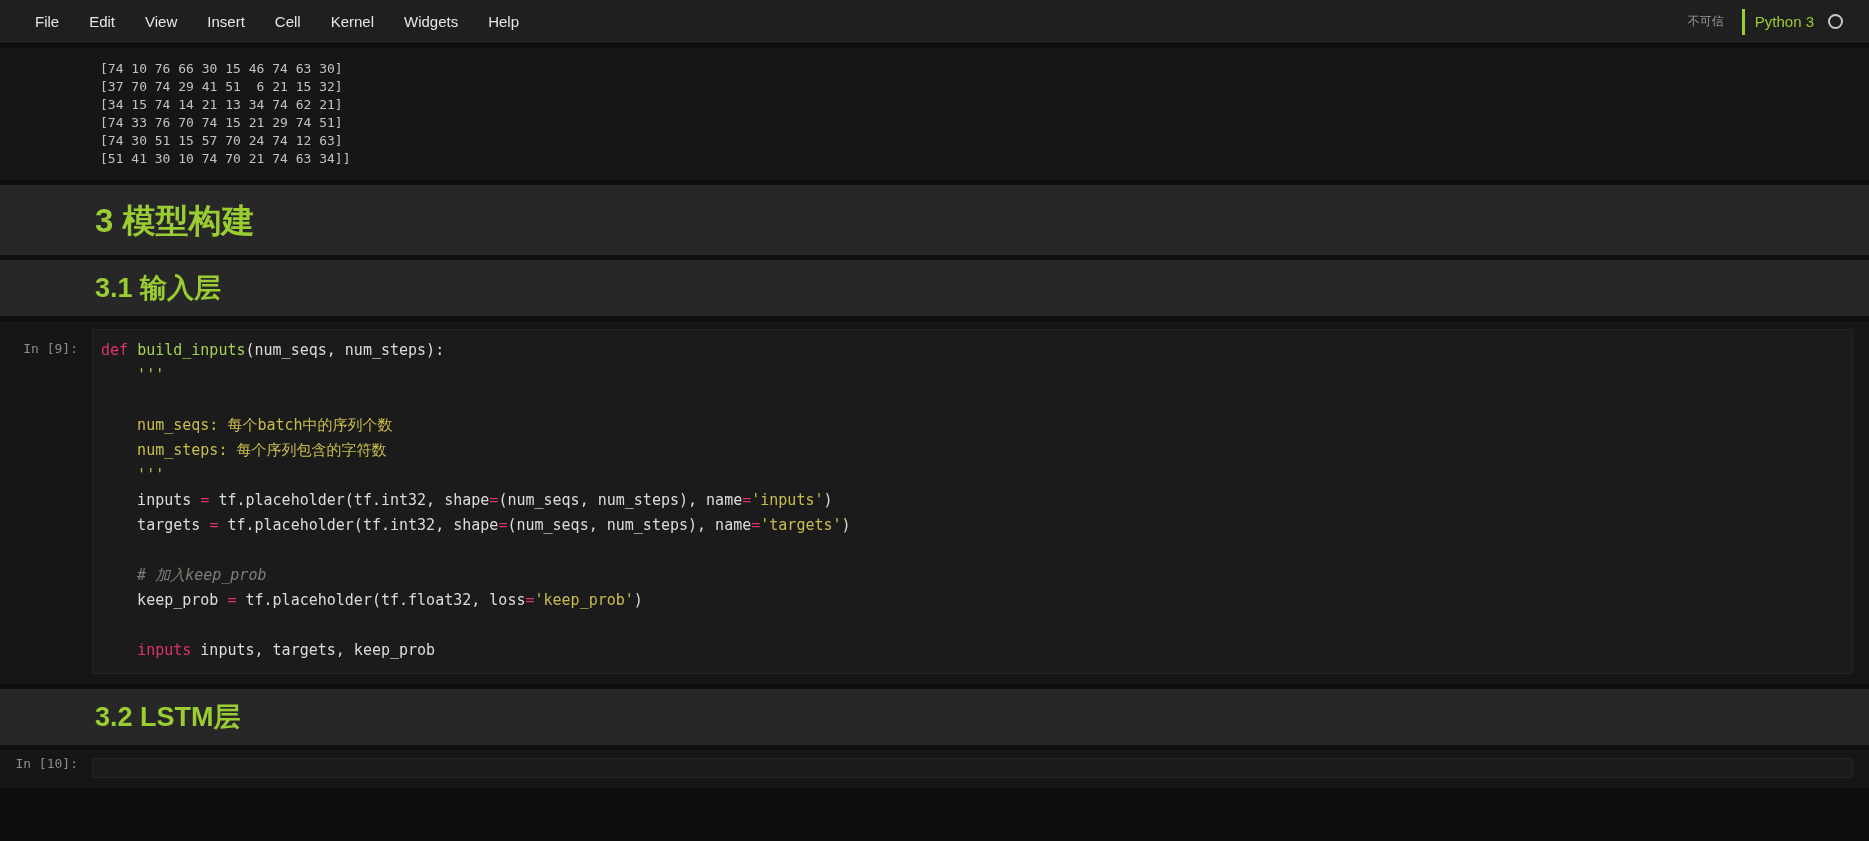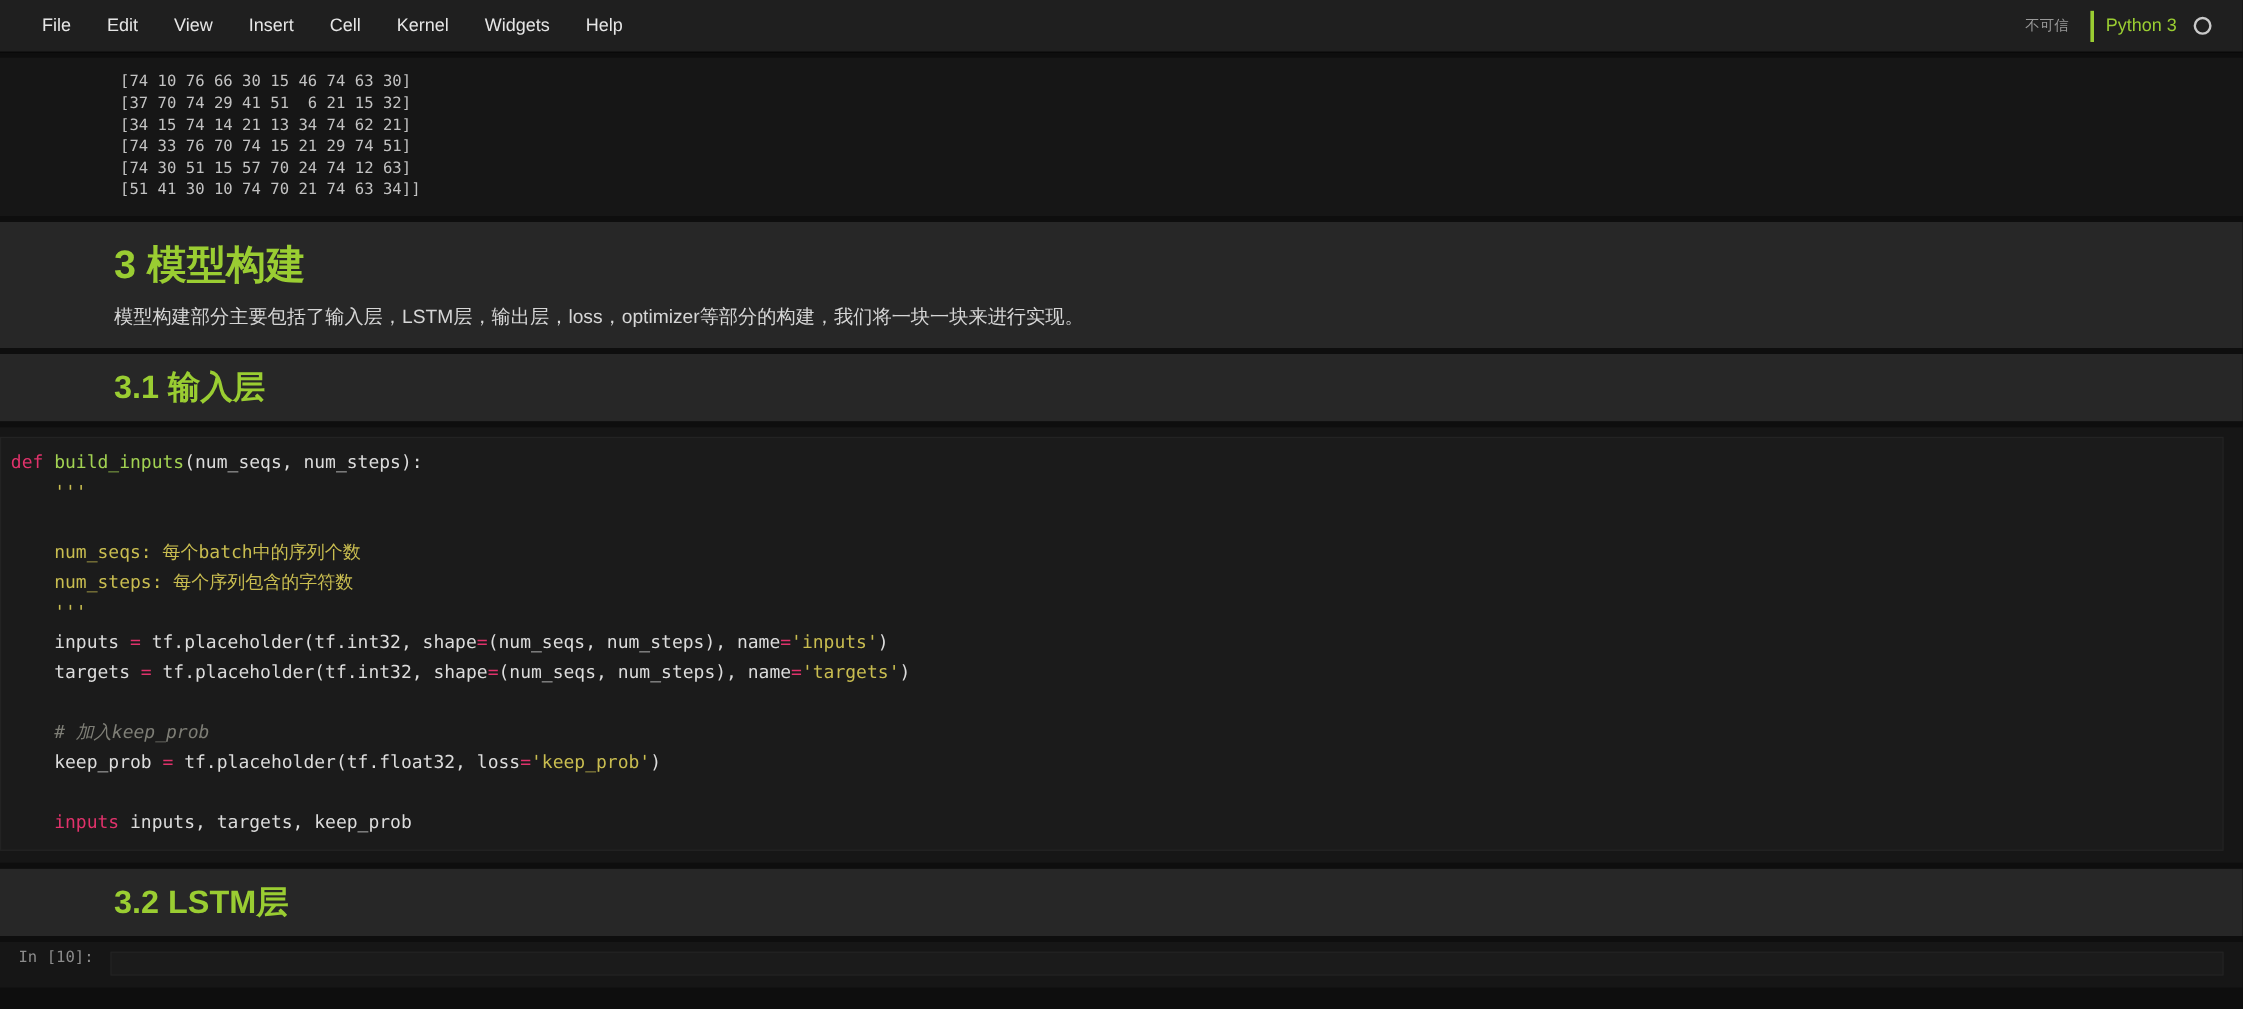--- a/index.html
+++ b/index.html
@@ -97,28 +97,30 @@
           <div class="out-line">[37 70 74 29 41 51  6 21 15 32]</div>
           <div class="out-line">[34 15 74 14 21 13 34 74 62 21]</div>
           <div class="out-line">[74 33 76 70 74 15 21 29 74 51]</div>
           <div class="out-line">[74 30 51 15 57 70 24 74 12 63]</div>
           <div class="out-line">[51 41 30 10 74 70 21 74 63 34]]</div>
         </div>
     </section>
 
     <section class="cell md-cell">
       <h1 class="md-h1">3 模型构建</h1>
-      <p class="md-p">模型构建部分主要包括了输入层，LSTM层，输出层，loss，optimizer等部分的构建，我们将一块一块来进行实现。</p>
     </section>
 
     <section class="cell md-cell h2only">
       <h2 class="md-h2">3.1 输入层</h2>
     </section>
 
     <section class="cell code-cell">
+      <div class="gutter">
+        <div class="prompt">In [9]:</div>
+      </div>
       <div class="editor">
           <div class="code-line"><span class="tok-kw">def</span><span class="tok-pl"> </span><span class="tok-fn">build_inputs</span><span class="tok-pl">(num_seqs, num_steps):</span></div>
           <div class="code-line"><span class="tok-str">    '''</span></div>
           <div class="code-line"></div>
           <div class="code-line"><span class="tok-str">    num_seqs: 每个batch中的序列个数</span></div>
           <div class="code-line"><span class="tok-str">    num_steps: 每个序列包含的字符数</span></div>
           <div class="code-line"><span class="tok-str">    '''</span></div>
           <div class="code-line"><span class="tok-pl">    inputs </span><span class="tok-op">=</span><span class="tok-pl"> tf.placeholder(tf.int32, shape</span><span class="tok-op">=</span><span class="tok-pl">(num_seqs, num_steps), name</span><span class="tok-op">=</span><span class="tok-str">'inputs'</span><span class="tok-pl">)</span></div>
           <div class="code-line"><span class="tok-pl">    targets </span><span class="tok-op">=</span><span class="tok-pl"> tf.placeholder(tf.int32, shape</span><span class="tok-op">=</span><span class="tok-pl">(num_seqs, num_steps), name</span><span class="tok-op">=</span><span class="tok-str">'targets'</span><span class="tok-pl">)</span></div>
           <div class="code-line"></div>

